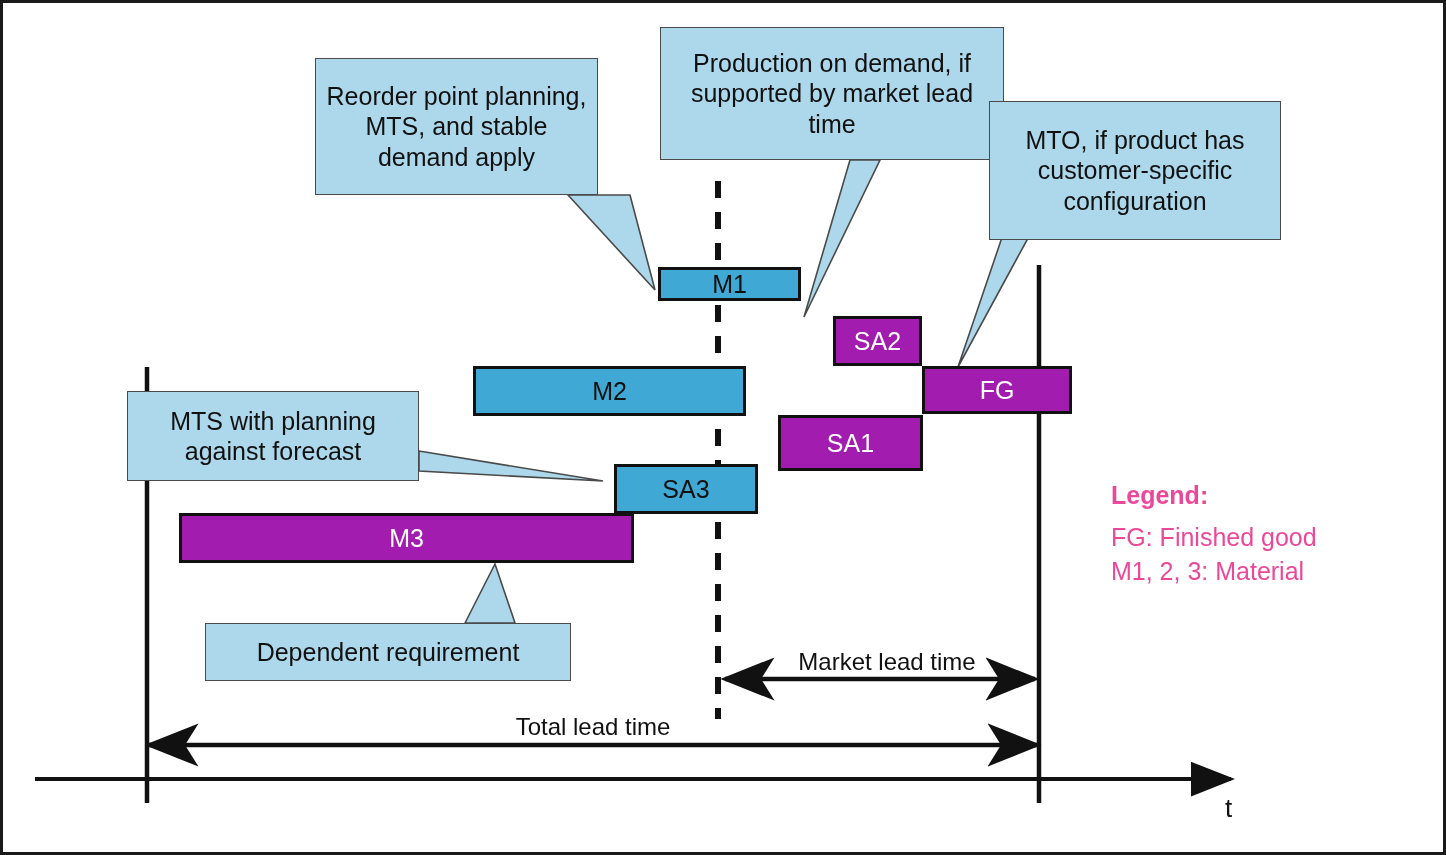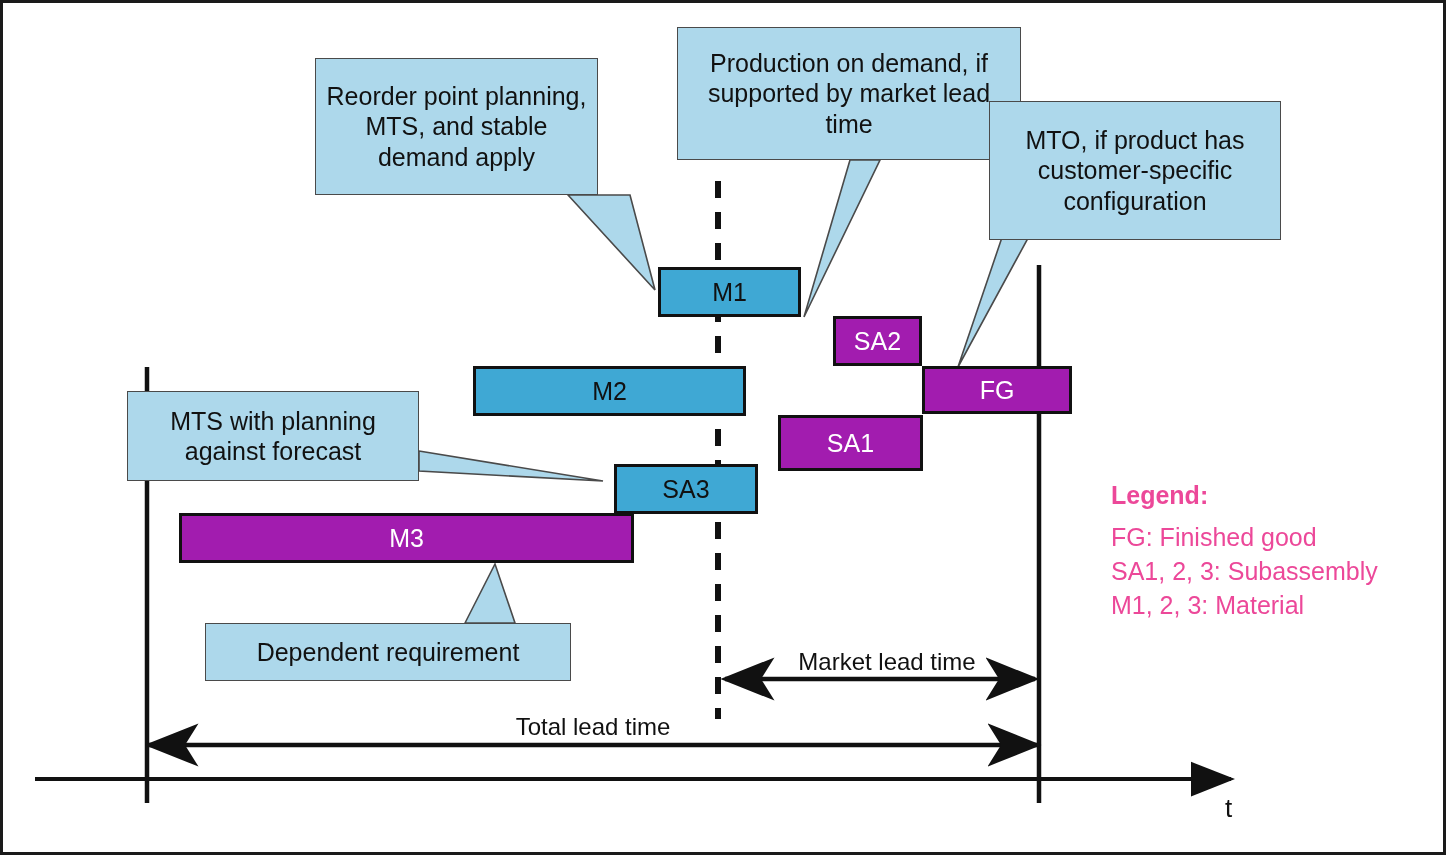--- a/index.html
+++ b/index.html
@@ -142,21 +142,21 @@
 
     <line id="dashed-line" stroke="#111111" stroke-width="6" stroke-dasharray="17 14" x1="715" x2="715" y1="178" y2="716"></line>
 
     <line id="time-axis" stroke="#111111" stroke-width="4" marker-end="url(#arrowThin)" x1="32" x2="1228" y1="776" y2="776"></line>
 
     <line id="measure-0" stroke="#111111" stroke-width="4.5" marker-start="url(#arrowStart)" marker-end="url(#arrowEnd)" x1="146" x2="1034" y1="742" y2="742"></line>
     <line id="measure-1" stroke="#111111" stroke-width="4.5" marker-start="url(#arrowStart)" marker-end="url(#arrowEnd)" x1="722" x2="1032" y1="676" y2="676"></line>
   </svg>
 
   <div id="bars-layer">
-      <div class="bar light" style="left: 655px; top: 264px; width: 143px; height: 50px;">
+      <div class="bar light" style="left: 655px; top: 264px; width: 143px; height: 34px;">
         <span>M1</span>
       </div>
       <div class="bar dark" style="left: 798px; top: 313px; width: 89px; height: 50px;">
         <span>SA2</span>
       </div>
       <div class="bar light" style="left: 470px; top: 363px; width: 273px; height: 50px;">
         <span>M2</span>
       </div>
       <div class="bar dark" style="left: 887px; top: 363px; width: 150px; height: 48px;">
         <span>FG</span>
@@ -169,21 +169,21 @@
       </div>
       <div class="bar dark" style="left: 144px; top: 510px; width: 455px; height: 50px;">
         <span>M3</span>
       </div>
     </div>
 
   <div id="callouts-layer">
       <div class="callout-box" style="left: 312px; top: 55px; width: 283px; height: 137px;">
         <span>Reorder point planning, MTS, and stable demand apply</span>
       </div>
-      <div class="callout-box" style="left: 674px; top: 24px; width: 344px; height: 133px;">
+      <div class="callout-box" style="left: 657px; top: 24px; width: 344px; height: 133px;">
         <span>Production on demand, if supported by market lead time</span>
       </div>
       <div class="callout-box" style="left: 986px; top: 63px; width: 292px; height: 139px; margin-top: 35px;">
         <span>MTO, if product has customer-specific configuration</span>
       </div>
       <div class="callout-box" style="left: 124px; top: 388px; width: 292px; height: 90px;">
         <span>MTS with planning against forecast</span>
       </div>
       <div class="callout-box" style="left: 202px; top: 620px; width: 366px; height: 58px;">
         <span>Dependent requirement</span>
@@ -191,19 +191,18 @@
     </div>
 
   <div id="measure-labels-layer">
       <div class="axis-label" style="left: 590px; top: 710px; transform: translateX(-50%);">Total lead time</div>
       <div class="axis-label" style="left: 884px; top: 645px; transform: translateX(-50%);">Market lead time</div>
     </div>
 
   <div class="legend">
     <div class="legend-title">Legend:</div>
     <div class="legend-line">FG: Finished good</div>
-    <div class="legend-line">SA1, 2, 3: Subassembly</div>
     <div class="legend-line">M1, 2, 3: Material</div>
   </div>
 
   <div class="t-label">t</div>
 
 </div>
 
 </body></html>

